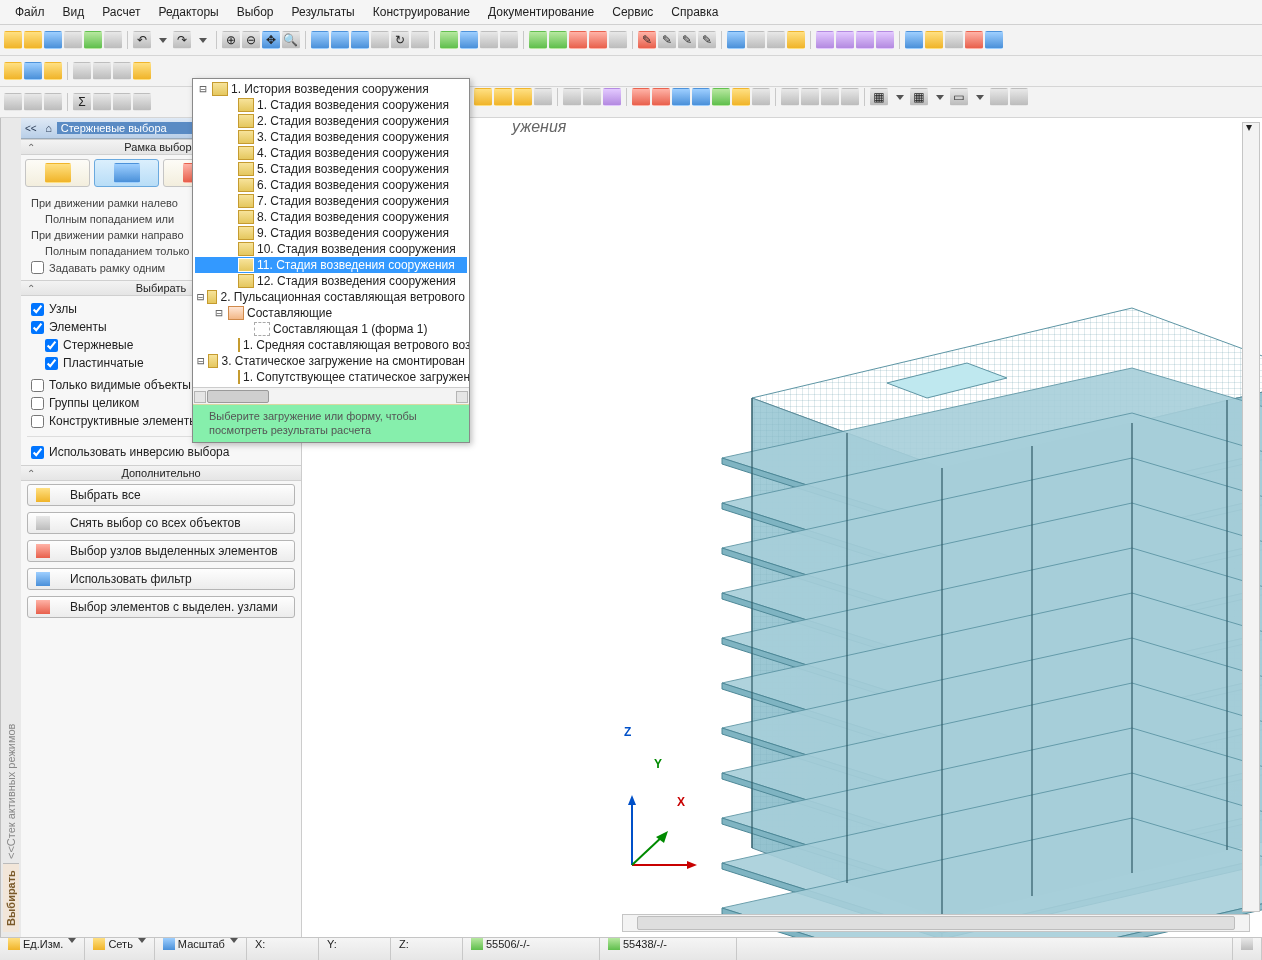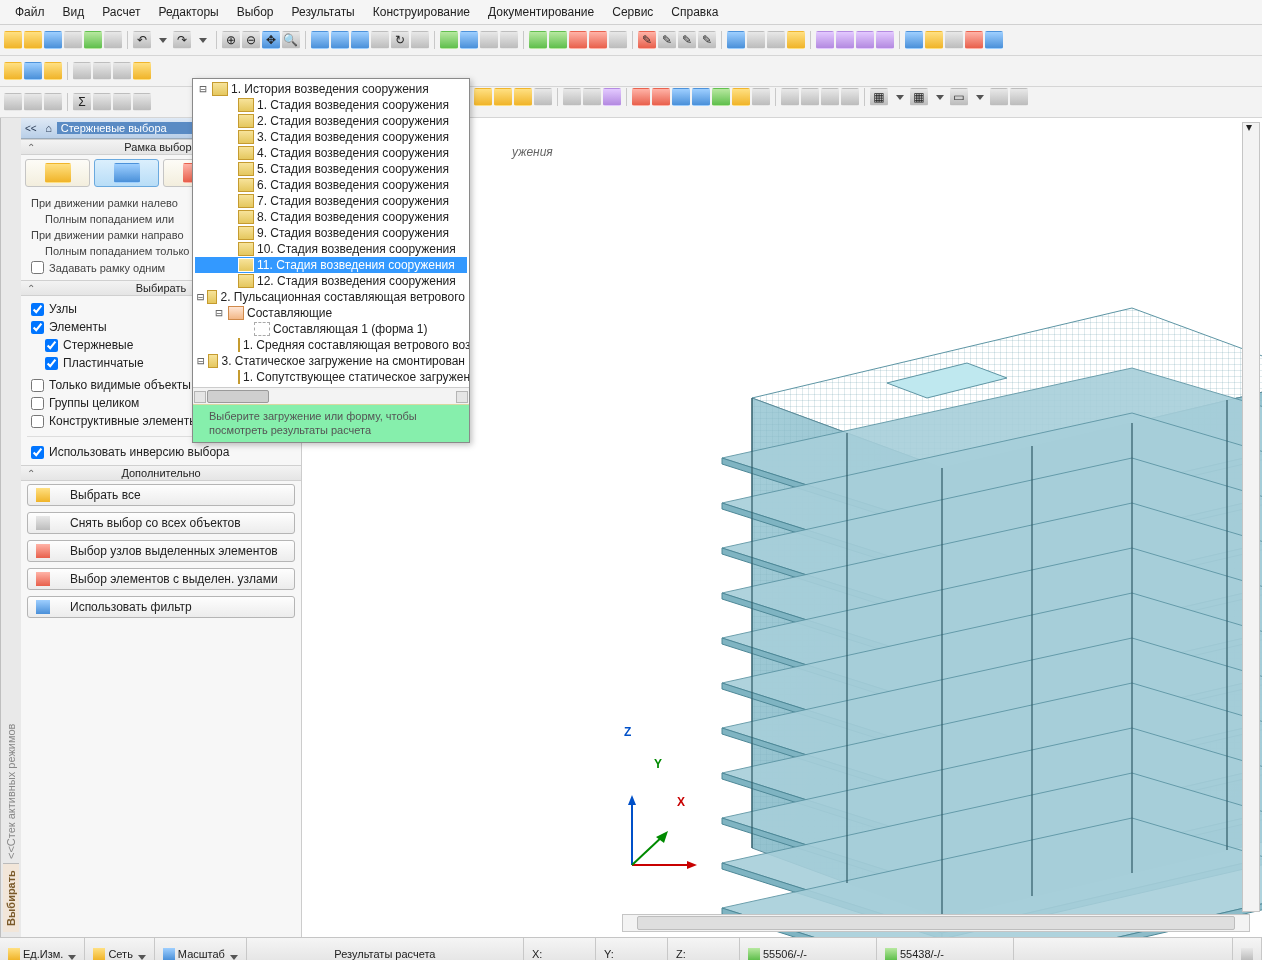--- a/index.html
+++ b/index.html
@@ -22,21 +22,21 @@
 .section-body{padding:4px 6px}
 .opt-row{display:flex;align-items:center;padding:2px 0 2px 4px}
 .opt-row input{margin:0 5px 0 0}
 .indent{padding-left:18px}
 .btn{display:flex;align-items:center;gap:20px;border:1px solid #b5b5b5;background:linear-gradient(#fefefe,#ececec);border-radius:3px;padding:3px 8px;margin:3px 6px;font-size:12px;cursor:default}
 .btn .bico{width:14px;height:14px}
 .btn-act{display:flex;gap:4px;padding:4px}
 .btn-act .ab{flex:1;height:26px;border:1px solid #c5c5c5;background:linear-gradient(#fdfcf7,#f3eedd);border-radius:3px;display:flex;align-items:center;justify-content:center}
 .btn-act .ab.sel{background:linear-gradient(#dbeffd,#b8ddf7);border-color:#6aa9de}
 .canvas{flex:1;background:#fff;position:relative;overflow:hidden}
-.canvas-title{position:absolute;left:210px;top:27px;font-style:italic;color:#666;font-size:12px}
+.canvas-title{position:absolute;left:210px;top:0;font-style:italic;color:#666;font-size:16px}
 .axis{position:absolute;left:320px;bottom:60px;font-size:12px;font-weight:bold}
 .axis .z{color:#0050c8;position:absolute;left:2px;top:-70px}
 .axis .y{color:#008a00;position:absolute;left:32px;top:-38px}
 .axis .x{color:#c80000;position:absolute;left:55px;top:0}
 .axis svg{overflow:visible}
 .bld{position:absolute;left:410px;top:150px}
 .dropdown{position:absolute;left:192px;top:78px;width:276px;background:#fff;border:1px solid #8a8a8a;box-shadow:2px 2px 6px rgba(0,0,0,.25);z-index:50;font-size:12px}
 .dd-tree{max-height:330px;overflow:hidden;padding:2px}
 .dd-row{display:flex;align-items:center;padding:0 2px;height:16px;white-space:nowrap}
 .dd-row .tw{width:12px;text-align:center;color:#666;font-family:monospace}
@@ -52,21 +52,21 @@
 .dd-scroll::before,.dd-scroll::after{content:"";position:absolute;top:3px;width:10px;height:10px;background:#e5e5e5;border:1px solid #b5b5b5}
 .dd-scroll::before{left:1px}
 .dd-scroll::after{right:1px}
 .dd-scroll .thumb{position:absolute;left:14px;top:2px;height:11px;width:60px;background:#cfcfcf;border:1px solid #9a9a9a;border-radius:2px}
 .dd-hint{background:#86efac;border-top:1px solid #d8d8a0;padding:4px 16px;font-size:11px;color:#555;line-height:1.3}
 .hscroll{position:absolute;left:320px;right:12px;bottom:6px;height:16px;border:1px solid #c5c5c5;background:#f3f3f3}
 .hscroll .thumb{position:absolute;left:14px;right:14px;top:1px;bottom:1px;background:#dedede;border:1px solid #bdbdbd;border-radius:2px}
 .vscroll{position:absolute;right:2px;top:4px;bottom:26px;width:16px;border:1px solid #c5c5c5;background:#f3f3f3}
 .chevbar{position:absolute;right:2px;top:2px;width:14px;height:14px}
 .status{position:absolute;left:0;right:0;bottom:0;height:22px;background:linear-gradient(#f5f5f5,#e6e6e6);border-top:1px solid #c5c5c5;display:flex;align-items:center;font-size:11px}
-.status .cell{border-right:1px solid #c8c8c8;padding:0 8px;height:100%;display:flex;align-items:flex-end;gap:3px}
+.status .cell{border-right:1px solid #c8c8c8;padding:0 8px;height:100%;display:flex;align-items:flex-start;gap:3px}
 .status .sico{width:12px;height:12px}
 .tri{width:0;height:0;border-left:4px solid transparent;border-right:4px solid transparent;border-top:5px solid #555;margin-left:2px}
 .ico-yellow{background:linear-gradient(#ffe082,#f0b429)}
 .ico-blue{background:linear-gradient(#9ecfff,#4a90d9)}
 .ico-green{background:linear-gradient(#b7e8a0,#5fbf4c)}
 .ico-red{background:linear-gradient(#ffb3a7,#e8604c)}
 .ico-gray{background:linear-gradient(#e8e8e8,#bcbcbc)}
 .ico-purple{background:linear-gradient(#e3c9ff,#b389e0)}
 </style>
 </head>
@@ -264,26 +264,26 @@
       </div>
     <div class="btn">
         <span class="bico ico-gray"></span>
         <span>Снять выбор со всех объектов</span>
       </div>
     <div class="btn">
         <span class="bico ico-red"></span>
         <span>Выбор узлов выделенных элементов</span>
       </div>
     <div class="btn">
+        <span class="bico ico-blue"></span>
+        <span>Использовать фильтр</span>
+      </div>
+    <div class="btn">
         <span class="bico ico-red"></span>
         <span>Выбор элементов с выделен. узлами</span>
-      </div>
-    <div class="btn">
-        <span class="bico ico-blue"></span>
-        <span>Использовать фильтр</span>
       </div>
   </div>
 
   <div class="canvas">
     <div class="canvas-title">ужения</div>
 
     <svg class="bld" width="640" height="720">
       <defs>
         <linearGradient id="wall" x1="0" y1="0" x2="1" y2="1">
           <stop offset="0" stop-color="#a7cfda"></stop>
@@ -510,21 +510,20 @@
   <div class="cell">
       <span class="sico ico-yellow"></span>
       <span>Сеть</span>
       <div class="tri"></div>
     </div>
   <div class="cell">
       <span class="sico ico-blue"></span>
       <span>Масштаб</span>
       <div class="tri"></div>
     </div>
-  <div class="cell" style="flex:0 0 260px;justify-content:center">Результаты расчета</div>
   <div class="cell" style="width:55px">X:</div>
   <div class="cell" style="width:55px">Y:</div>
   <div class="cell" style="width:55px">Z:</div>
   <div class="cell" style="width:120px">
       <span class="sico ico-green"></span>
       <span>55506/-/-</span>
     </div>
   <div class="cell" style="width:120px">
       <span class="sico ico-green"></span>
       <span>55438/-/-</span>

